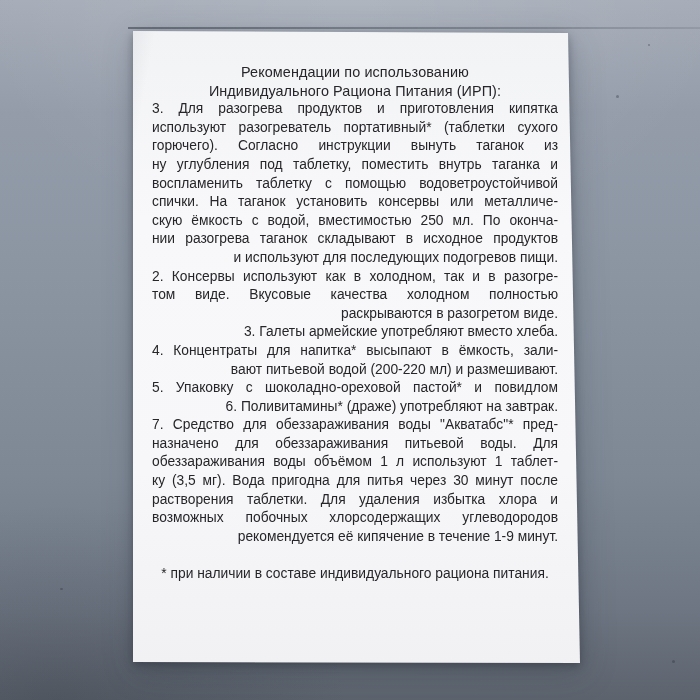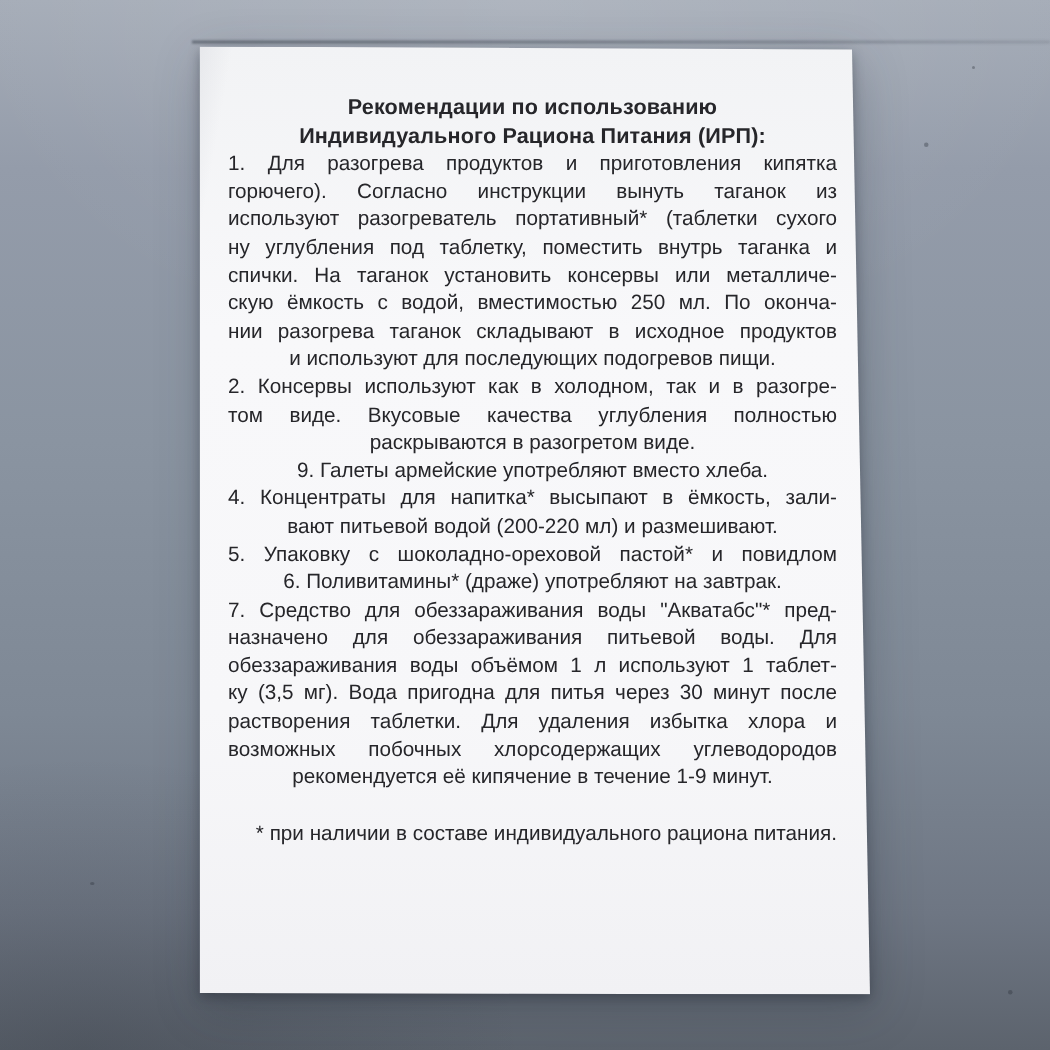--- a/index.html
+++ b/index.html
@@ -53,36 +53,36 @@
   .page-content {
     position: absolute;
     left: 19px;
     top: 32px;
     width: 406px;
     color: #26262a;
     font-size: 13.8px;
     line-height: 18.6px;
   }
   .title-line {
-    font-weight: bold;
+    font-weight: normal;
     text-align: center;
     font-size: 14.4px;
     letter-spacing: 0.1px;
   }
   .line {
-    text-align: center;
+    text-align: right;
     min-height: 18.6px;
   }
   .line.just {
     text-align: justify;
     text-align-last: justify;
   }
   .footnote {
     margin-top: 19px;
-    text-align: right;
+    text-align: center;
     font-size: 13.8px;
   }
 </style>
 </head>
 <body>
 
 <div class="scene">
   <div class="speck" style="left:616px; top:95px; width:3px; height:3px;"></div>
   <div class="speck" style="left:648px; top:44px; width:2px; height:2px;"></div>
   <div class="speck" style="left:60px; top:588px; width:3px; height:2px;"></div>
@@ -91,32 +91,33 @@
   <div class="edge-line"></div>
 
   <div class="paper-wrap">
     <div class="paper">
       <div class="page-content">
         <div id="titleLines">
             <div class="title-line">Рекомендации по использованию</div>
             <div class="title-line">Индивидуального Рациона Питания (ИРП):</div>
           </div>
         <div id="bodyLines">
-            <div class="line just">1. Для разогрева продуктов и приготовления кипятка</div>
+            <div class="line just">3. Для разогрева продуктов и приготовления кипятка</div>
+            <div class="line just">используют разогреватель портативный* (таблетки сухого</div>
             <div class="line just">горючего). Согласно инструкции вынуть таганок из</div>
-            <div class="line just">используют разогреватель портативный* (таблетки сухого</div>
             <div class="line just">ну углубления под таблетку, поместить внутрь таганка и</div>
+            <div class="line just">воспламенить таблетку с помощью водоветроустойчивой</div>
             <div class="line just">спички. На таганок установить консервы или металличе-</div>
             <div class="line just">скую ёмкость с водой, вместимостью 250 мл. По оконча-</div>
             <div class="line just">нии разогрева таганок складывают в исходное продуктов</div>
             <div class="line">и используют для последующих подогревов пищи.</div>
             <div class="line just">2. Консервы используют как в холодном, так и в разогре-</div>
-            <div class="line just">том виде. Вкусовые качества углубления полностью</div>
+            <div class="line just">том виде. Вкусовые качества холодном полностью</div>
             <div class="line">раскрываются в разогретом виде.</div>
-            <div class="line">9. Галеты армейские употребляют вместо хлеба.</div>
+            <div class="line">3. Галеты армейские употребляют вместо хлеба.</div>
             <div class="line just">4. Концентраты для напитка* высыпают в ёмкость, зали-</div>
             <div class="line">вают питьевой водой (200-220 мл) и размешивают.</div>
             <div class="line just">5. Упаковку с шоколадно-ореховой пастой* и повидлом</div>
             <div class="line">6. Поливитамины* (драже) употребляют на завтрак.</div>
             <div class="line just">7. Средство для обеззараживания воды "Акватабс"* пред-</div>
             <div class="line just">назначено для обеззараживания питьевой воды. Для</div>
             <div class="line just">обеззараживания воды объёмом 1 л используют 1 таблет-</div>
             <div class="line just">ку (3,5 мг). Вода пригодна для питья через 30 минут после</div>
             <div class="line just">растворения таблетки. Для удаления избытка хлора и</div>
             <div class="line just">возможных побочных хлорсодержащих углеводородов</div>

